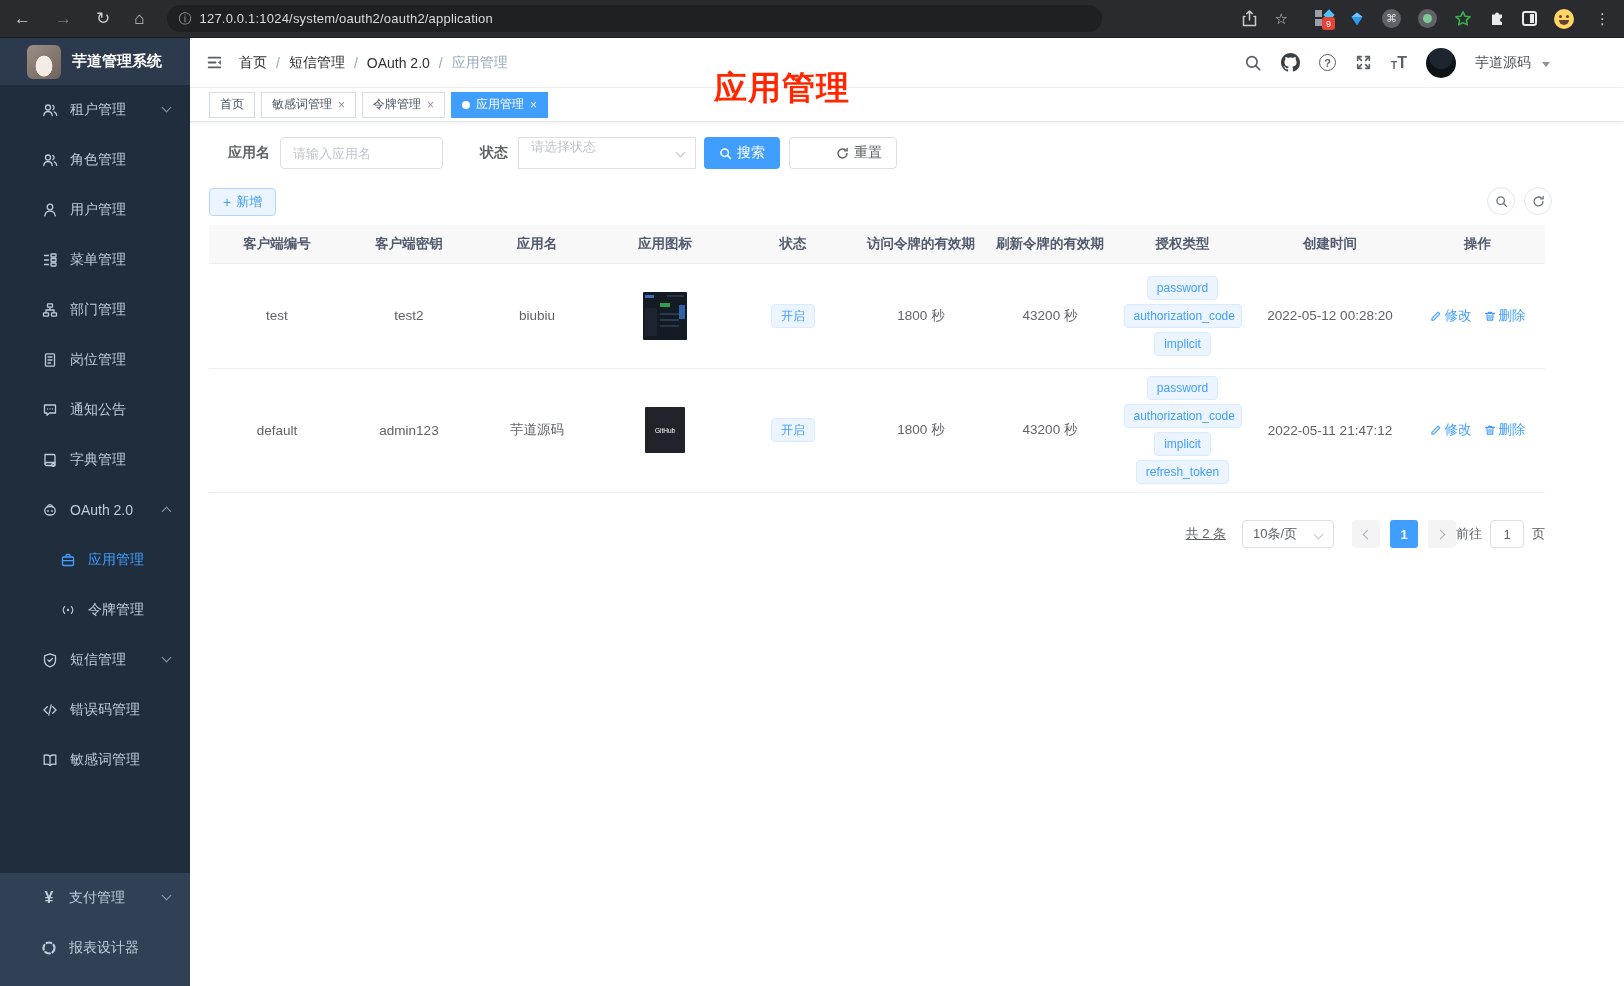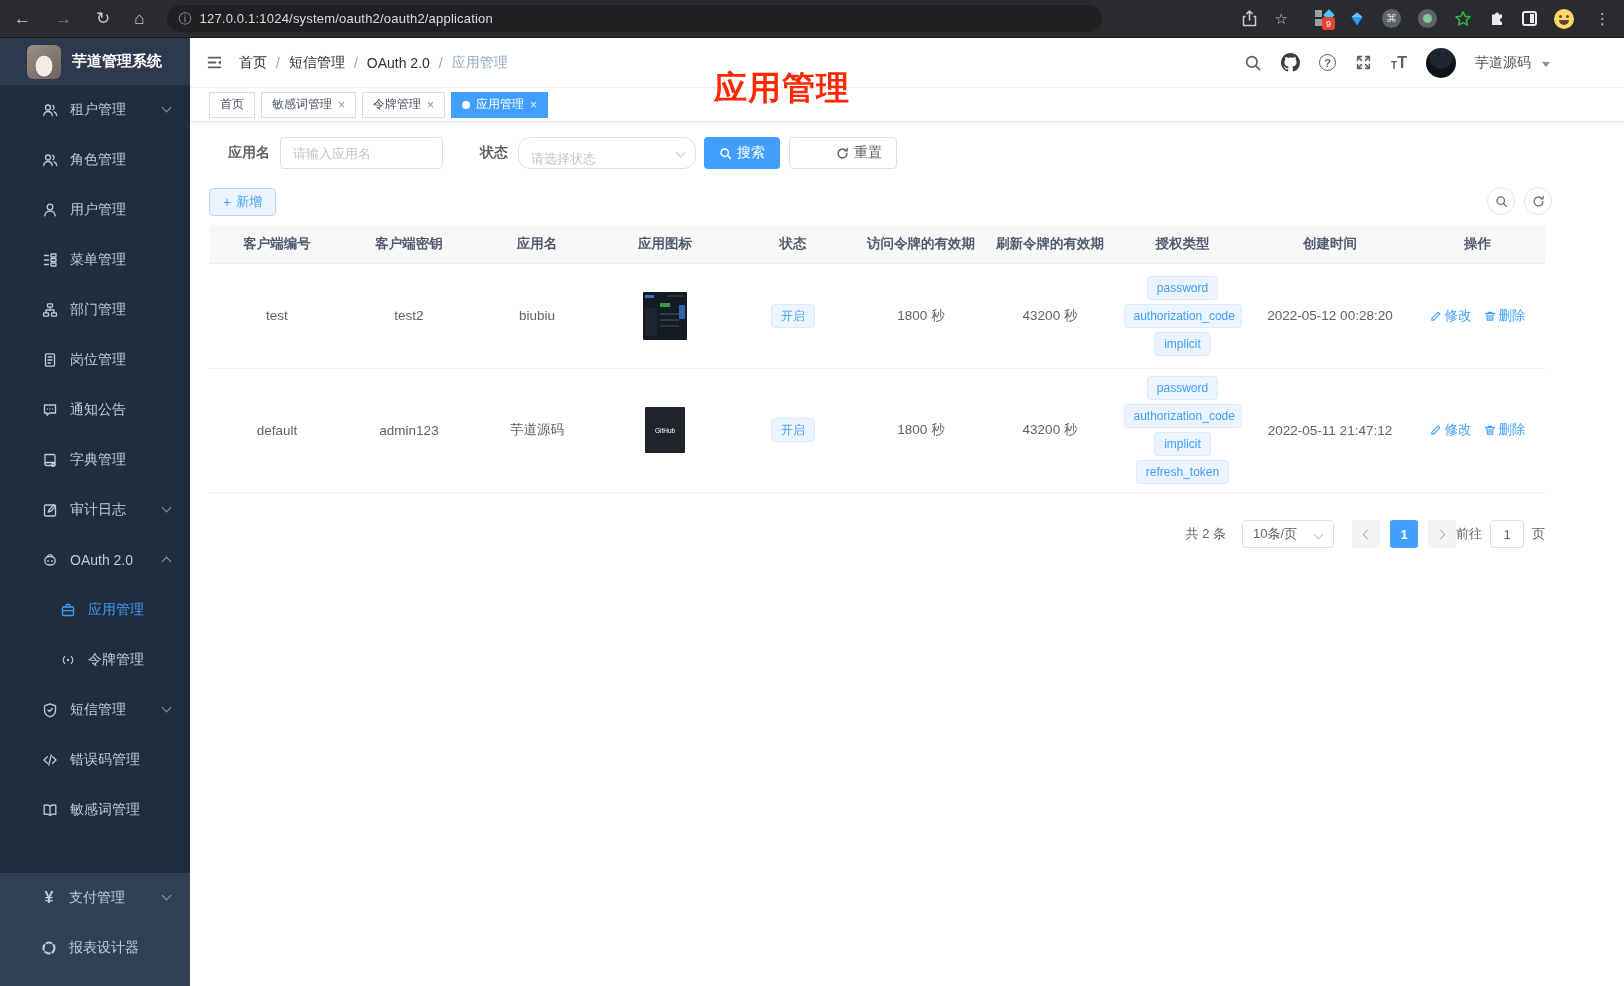--- a/index.html
+++ b/index.html
@@ -81,21 +81,21 @@
   .tag-item .x::before{content:"×";}
   .tag-item.active{background:#409eff;border-color:#409eff;color:#fff;}
   .tag-item.active .x{color:#eaf4ff;}
   .tag-item .dot{width:8px;height:8px;border-radius:50%;background:#fff;}
 
   
   .filter-row{position:absolute;left:38px;top:99px;display:flex;align-items:center;height:32px;}
   .f-label{font-weight:bold;color:#606266;font-size:14px;white-space:nowrap;}
   .f-input{width:163px;height:32px;border:1px solid #dcdfe6;border-radius:4px;margin-left:10px;padding:0 12px;font-size:13px;color:#606266;outline:none;font-family:inherit;}
   .f-input::placeholder{color:#c0c4cc;}
-  .f-select{width:178px;height:32px;border:1px solid #dcdfe6;border-radius:12px;margin-left:10px;display:flex;align-items:flex-end;padding:0 12px;cursor:pointer;position:relative;}
+  .f-select{width:178px;height:32px;border:1px solid #dcdfe6;border-radius:0;margin-left:10px;display:flex;align-items:flex-start;padding:0 12px;cursor:pointer;position:relative;}
   .f-select .ph{color:#c0c4cc;font-size:13px;}
   .sel-caret{position:absolute;right:11px;top:13px;width:7px;height:7px;border-right:1.3px solid #c0c4cc;border-bottom:1.3px solid #c0c4cc;transform:rotate(45deg);margin-top:-2px;}
   .gap37{width:37px;}
   .btn{height:32px;border-radius:4px;display:inline-flex;align-items:center;justify-content:center;gap:5px;font-size:14px;cursor:pointer;border:1px solid transparent;padding:0 14px;white-space:nowrap;}
   .btn-primary{background:#409eff;color:#fff;margin-left:8px;}
   .btn-plain{background:#fff;border-color:#dcdfe6;color:#606266;margin-left:9px;padding-left:46px;}
   .btn-add{position:absolute;left:19px;top:150px;height:28px;padding:0 13px;background:#ecf5ff;border:1px solid #b3d8ff;color:#409eff;border-radius:4px;display:inline-flex;align-items:center;gap:5px;font-size:13px;cursor:pointer;}
   .btn-add .plus::before{content:"+";font-size:14px;}
   .tool-circles{position:absolute;top:149px;right:72px;display:flex;gap:9px;}
   .circ-btn{width:28px;height:28px;border:1px solid #e3e6eb;border-radius:50%;display:flex;align-items:center;justify-content:center;color:#6b7075;cursor:pointer;background:#fff;}
@@ -115,21 +115,21 @@
   .appicon1 .b{left:24px;top:3px;width:17px;height:2px;background:#2a3542;}
   .appicon1 .c{left:17px;top:11px;width:10px;height:4px;background:#2f9e44;}
   .appicon1 .d{left:2px;top:16px;width:12px;height:28px;background:#1b2430;}
   .appicon1 .e{left:17px;top:21px;width:19px;height:2px;background:#2c3b52;box-shadow:0 6px 0 #2c3b52,0 12px 0 #26354a;}
   .appicon1 .f{left:36px;top:13px;width:6px;height:14px;background:#2f63a7;}
   .appicon2{width:40px;height:46px;background:#20242a;margin:0 auto;display:flex;align-items:center;justify-content:center;color:#fff;font-size:6.5px;border-radius:1px;}
   .op{color:#409eff;cursor:pointer;display:inline-flex;align-items:center;gap:3px;margin:0 6px;white-space:nowrap;font-size:13.5px;}
 
   
   .pager{position:absolute;top:482px;right:79px;display:flex;align-items:center;font-size:13px;color:#606266;}
-  .pg-total{margin-right:16px;white-space:nowrap;}
+  .pg-total{margin-right:16px;white-space:nowrap;text-decoration:underline;}
   .pg-size{width:92px;height:28px;border:1px solid #dcdfe6;border-radius:4px;display:flex;align-items:center;padding:0 24px 0 10px;position:relative;cursor:pointer;white-space:nowrap;}
   .pg-size .sel-caret{top:12px;}
   .pg-btn{width:28px;height:28px;background:#f4f4f5;border-radius:3px;display:flex;align-items:center;justify-content:center;cursor:pointer;margin-left:18px;}
   .pg-btn .ch{width:7px;height:7px;border-right:1.5px solid #a9aeb8;border-bottom:1.5px solid #a9aeb8;}
   .pg-btn .ch.left{transform:rotate(135deg);margin-left:3px;}
   .pg-btn .ch.right{transform:rotate(-45deg);margin-right:3px;}
   .pg-page{width:28px;height:28px;background:#409eff;color:#fff;border-radius:3px;display:flex;align-items:center;justify-content:center;font-weight:bold;margin-left:10px;cursor:pointer;}
   .pg-btn.next{margin-left:10px;}
   .pg-goto{white-space:nowrap;}
   .pg-input{width:34px;height:28px;border:1px solid #dcdfe6;border-radius:4px;text-align:center;font-size:13px;color:#606266;margin:0 8px;outline:none;font-family:inherit;}
@@ -289,32 +289,20 @@
       <span class="s-ico">
           <svg width="16" height="16" viewBox="0 0 16 16">
             <g class="st">
               <path d="M3 2.5h8.5A1.5 1.5 0 0113 4v9.5H4.5A1.5 1.5 0 013 12V2.5z"></path>
               <path d="M3 12a1.5 1.5 0 011.5-1.5H13"></path>
               <circle cx="11.2" cy="12.9" r="1.5"></circle>
             </g>
           </svg>
         </span>
       <span class="s-label">字典管理</span>
-    </div>
-    <div class="s-item">
-      <span class="s-ico">
-          <svg width="16" height="16" viewBox="0 0 16 16">
-            <g class="st">
-              <rect x="2.5" y="3" width="11" height="11" rx="1.2"></rect>
-              <path d="M6.2 10.2l1-2.6 4.3-4.3 1.6 1.6-4.3 4.3-2.6 1z"></path>
-            </g>
-          </svg>
-        </span>
-      <span class="s-label">审计日志</span>
-      <span class="chev down"></span>
     </div>
     <div class="s-item">
       <span class="s-ico">
           <svg width="16" height="16" viewBox="0 0 16 16">
             <g class="st">
               <rect x="2.8" y="4.6" width="10.4" height="8.4" rx="4.2"></rect>
               <path d="M5.2 4.8C5.8 3.4 6.8 2.6 8 2.6s2.2.8 2.8 2.2"></path>
             </g>
             <circle cx="6" cy="9" r=".9" fill="currentColor"></circle>
             <circle cx="10" cy="9" r=".9" fill="currentColor"></circle>

